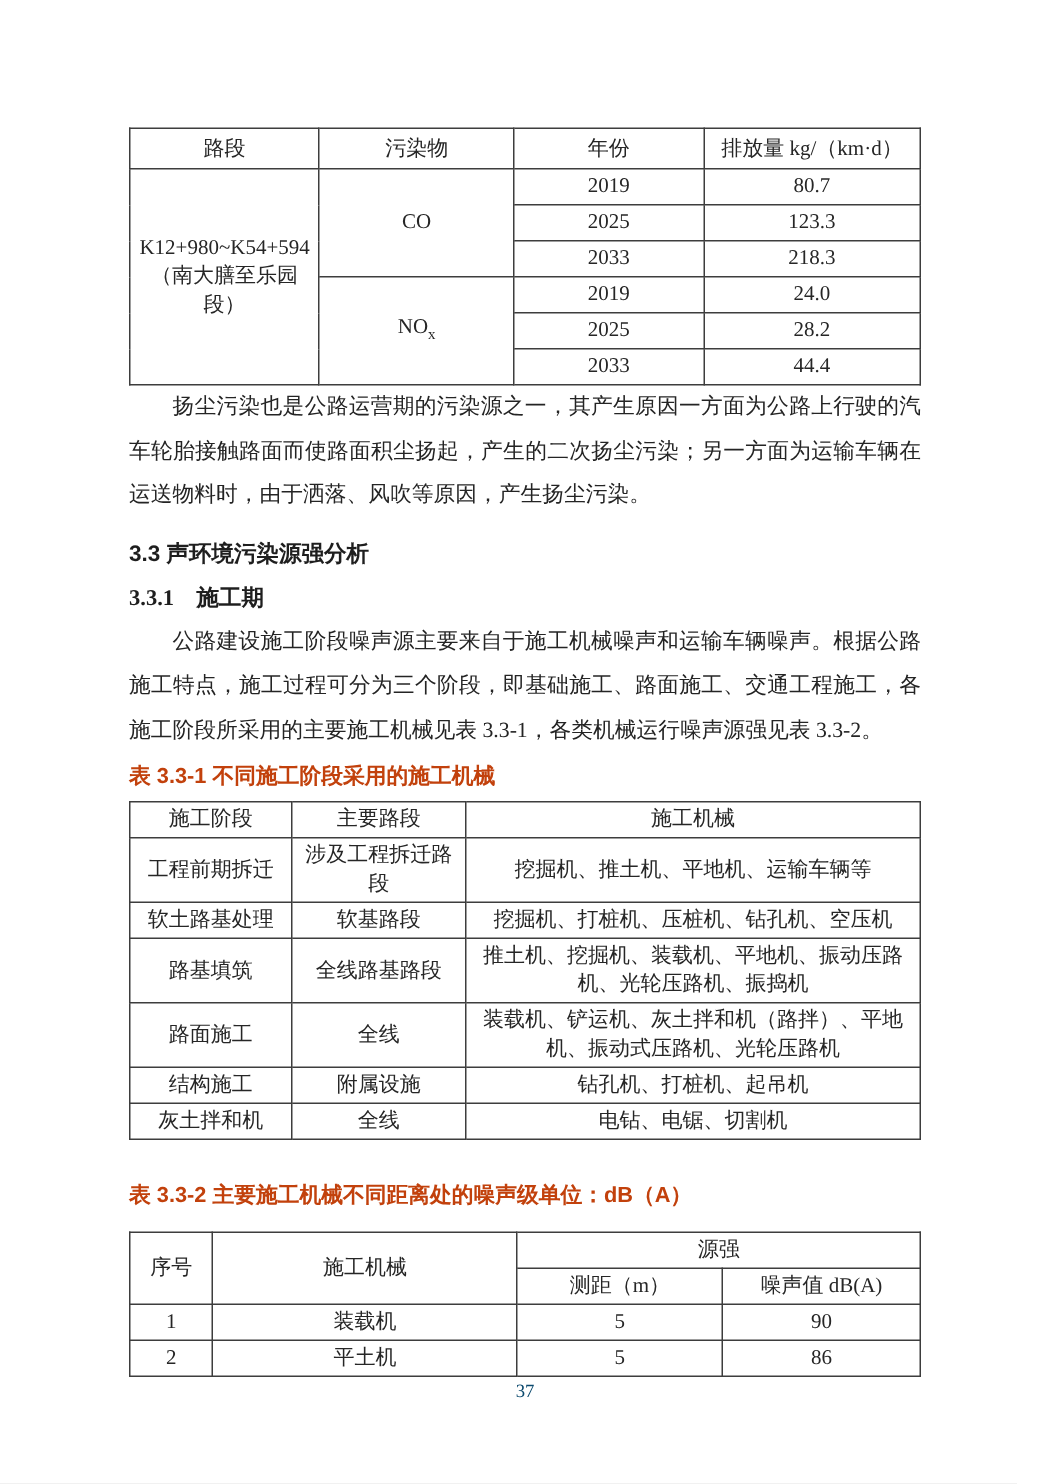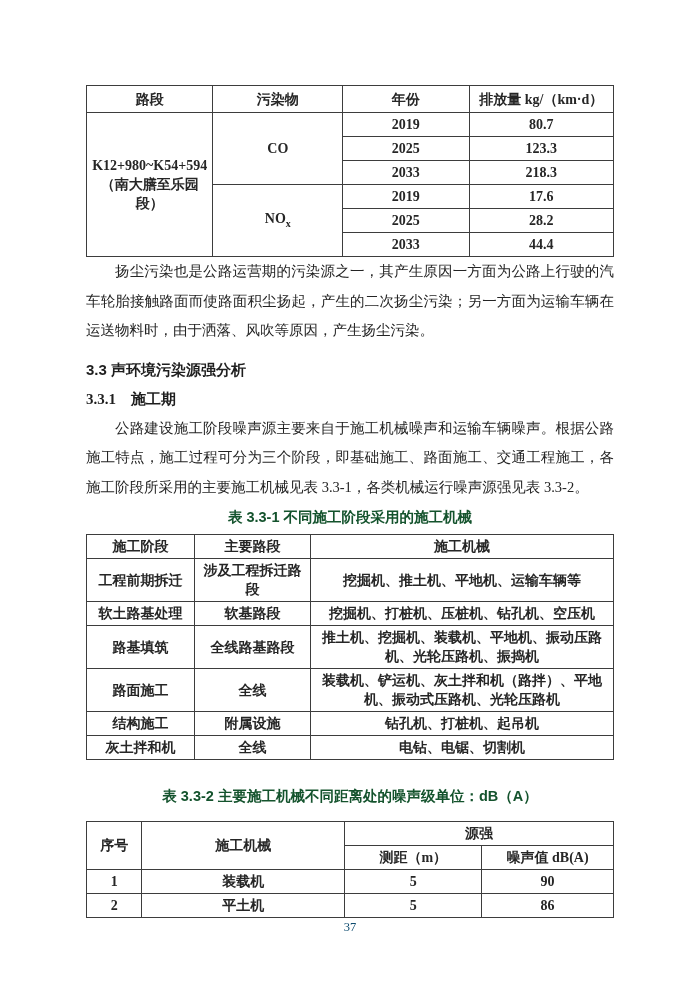--- a/index.html
+++ b/index.html
@@ -25,21 +25,21 @@
     width: 100%;
     border-collapse: collapse;
     table-layout: fixed;
     font-size: 14px;
     color: #262626;
   }
   table.tbl th, table.tbl td {
     border: 1px solid #3d3d3d;
     text-align: center;
     vertical-align: middle;
-    font-weight: bold;
+    font-weight: normal;
     line-height: 19px;
     padding: 2px 3px;
   }
   table.emission th { height: 27px; }
   table.emission td { height: 24px; }
   table.t331 th { height: 24px; }
   table.t331 td { height: 24px; }
   table.t332 th { height: 24px; }
   table.t332 td { height: 23px; }
   sub.chem { font-size: 10px; }
@@ -68,22 +68,21 @@
     font-family: "Liberation Serif", "DejaVu Serif", serif;
     font-weight: bold;
     font-size: 15px;
     line-height: 30px;
     color: #1e1e1e;
   }
   .tbl-caption {
     font-family: "Liberation Sans", "DejaVu Sans", sans-serif;
     font-weight: bold;
     font-size: 14.5px;
-    text-align: center;
-    color: #14532d;
+    color: #c2410c;
   }
   .caption-331 { margin-top: 6px; margin-bottom: 7px; }
   .caption-332 { margin-top: 27px; margin-bottom: 15px; }
   .page-number {
     position: absolute;
     left: 0;
     width: 100%;
     top: 920px;
     text-align: center;
     font-size: 12.5px;
@@ -120,21 +119,21 @@
         <td>2025</td>
         <td>123.3</td>
       </tr>
       <tr>
         <td>2033</td>
         <td>218.3</td>
       </tr>
       <tr>
         <td rowspan="3"><span>NO</span><sub class="chem">x</sub></td>
         <td>2019</td>
-        <td>17.6</td>
+        <td>24.0</td>
       </tr>
       <tr>
         <td>2025</td>
         <td>28.2</td>
       </tr>
       <tr>
         <td>2033</td>
         <td>44.4</td>
       </tr>
     </tbody>

